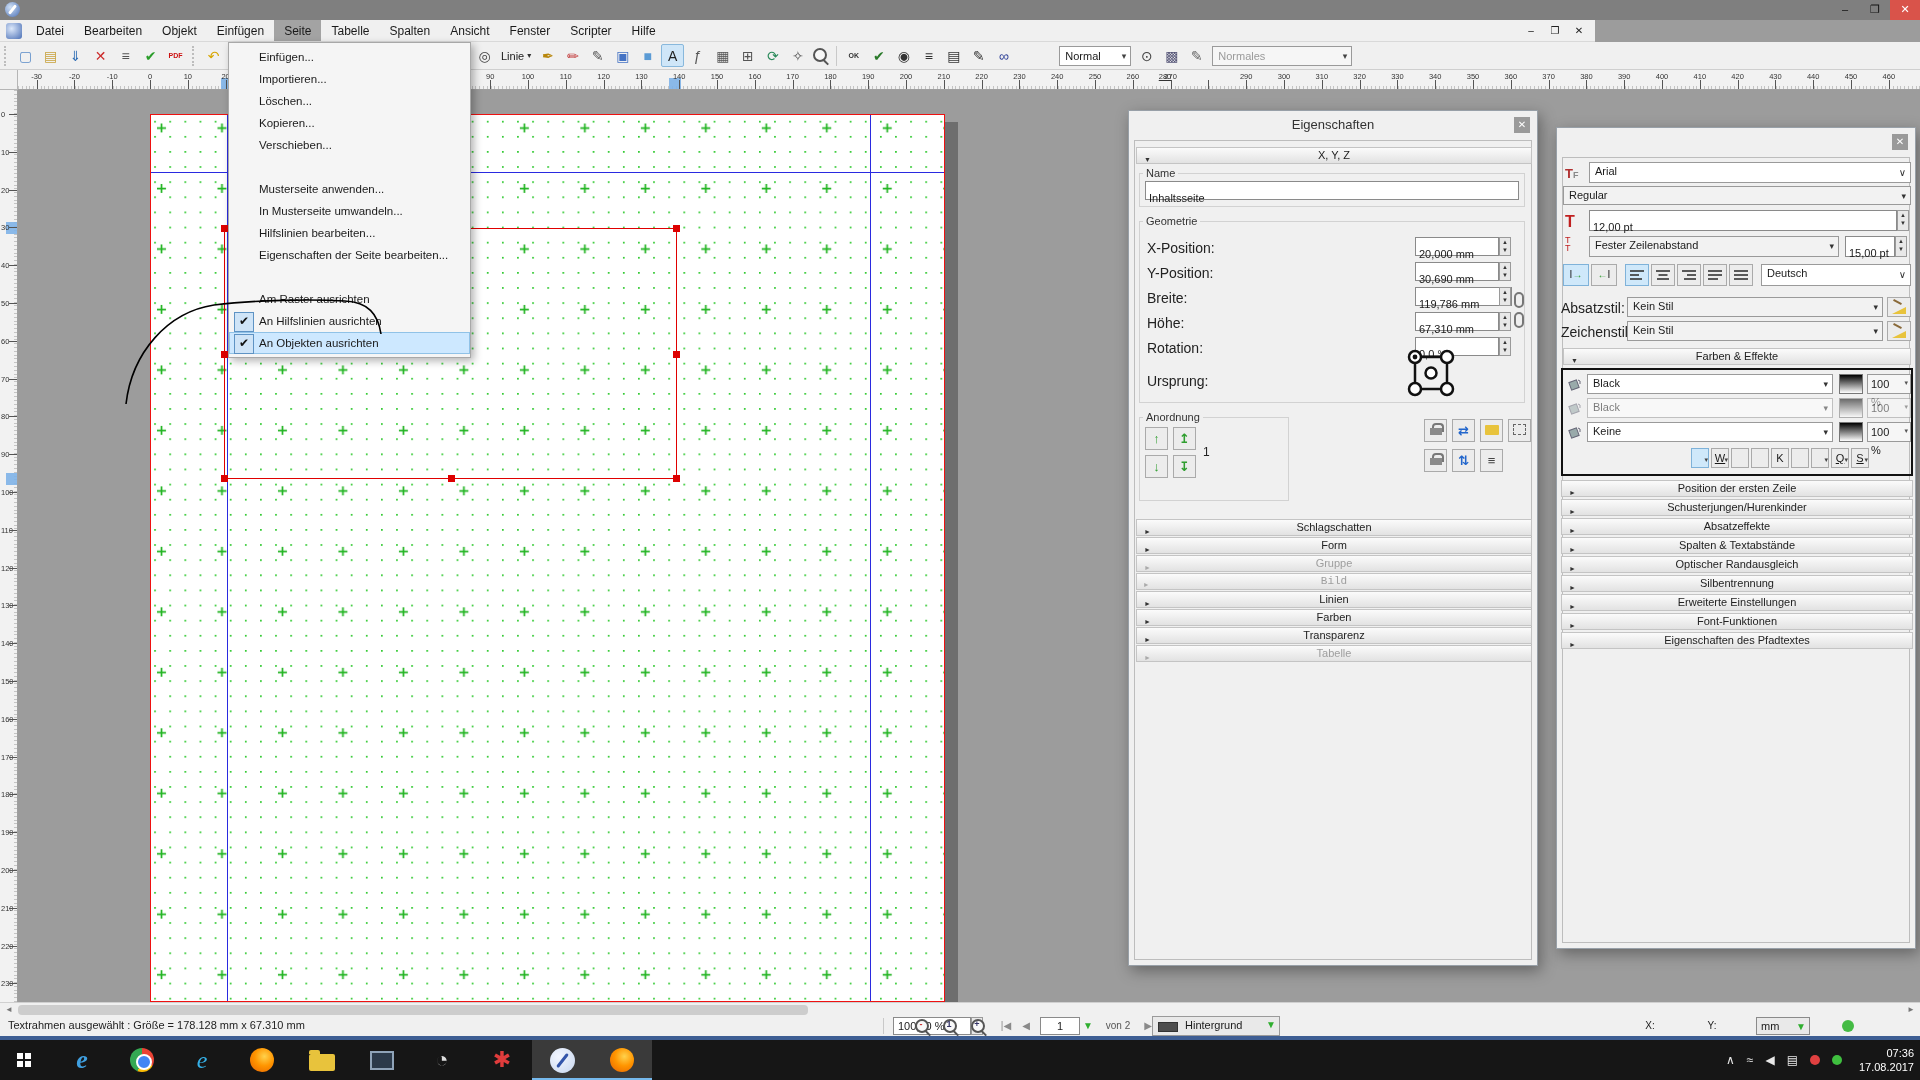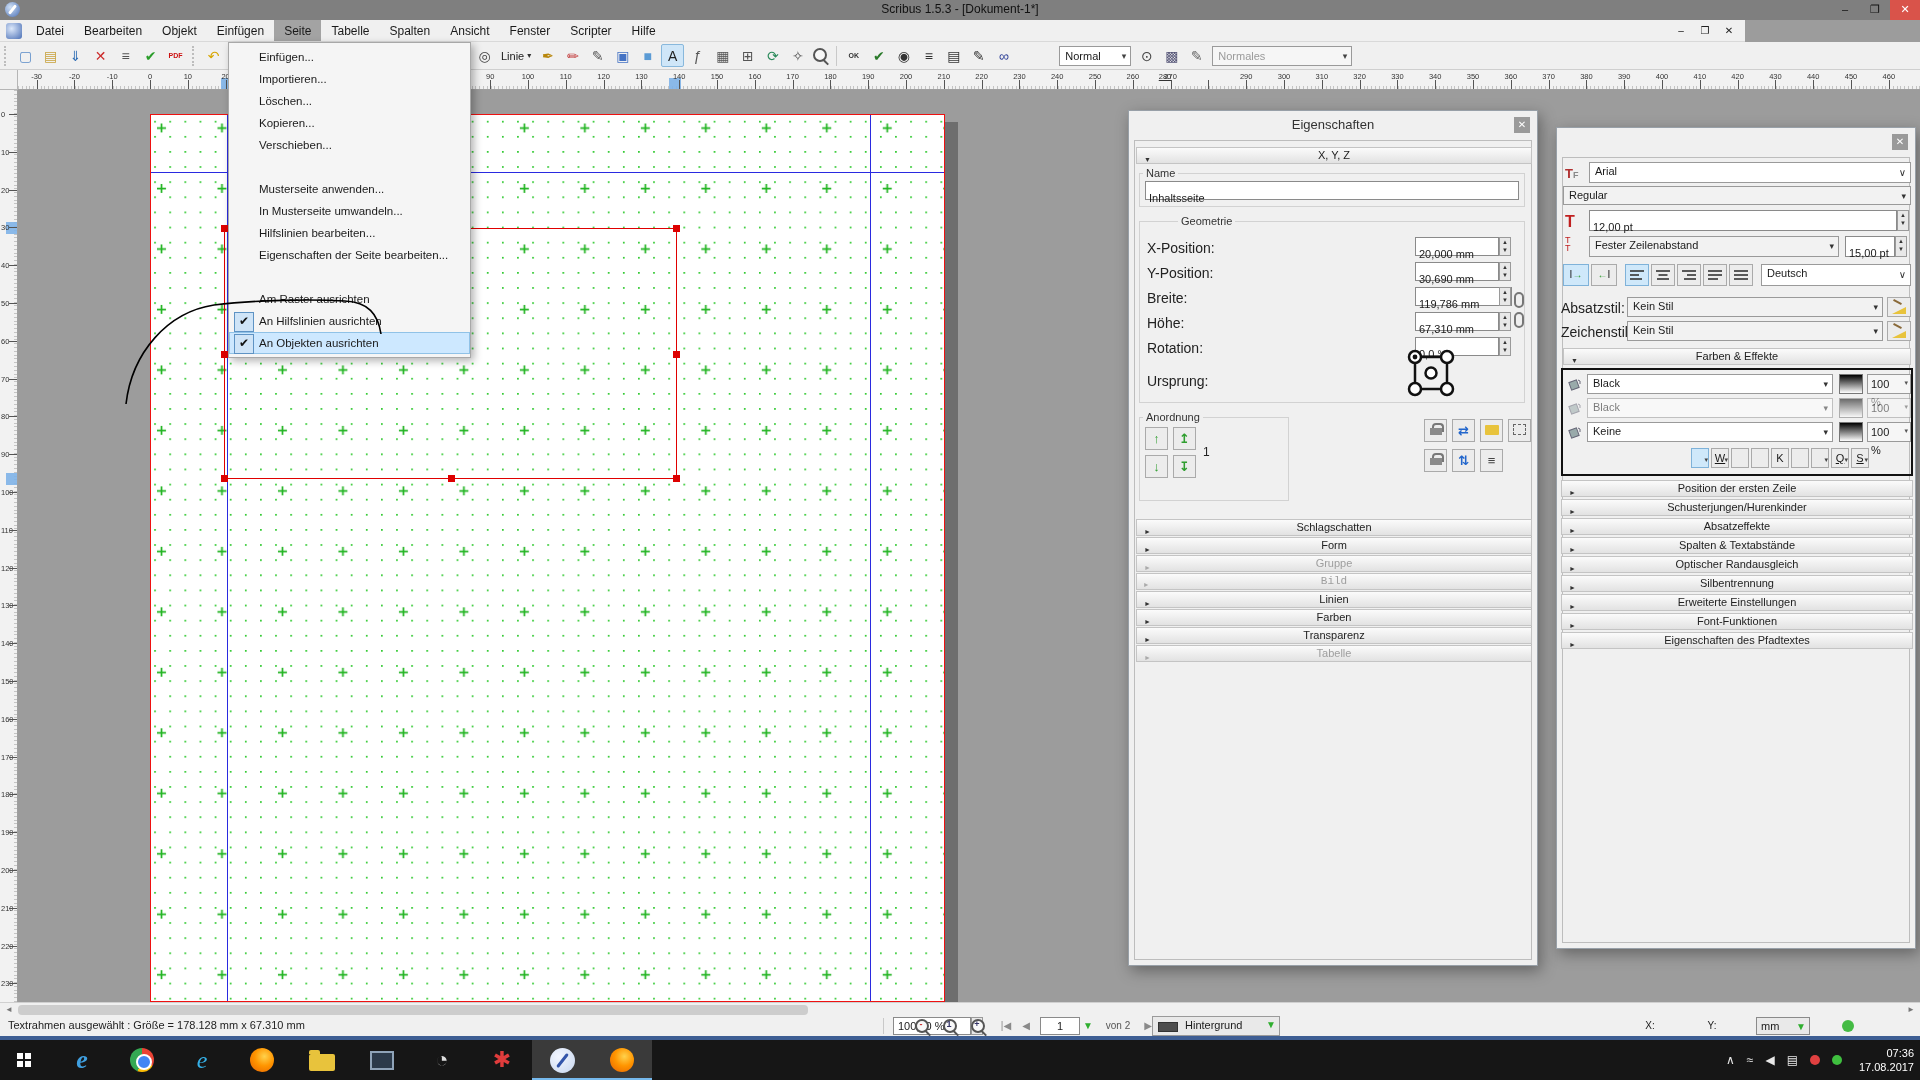--- a/index.html
+++ b/index.html
@@ -10,21 +10,21 @@
   
   #titlebar{position:absolute;left:0;top:0;width:1920px;height:20px;background:#7f7f7f;}
   #titlebar .ttext{position:absolute;left:0;right:0;top:2px;text-align:center;font-size:12px;color:#111;}
   .appicon{position:absolute;left:5px;top:2px;width:15px;height:15px;border-radius:50%;
     background:radial-gradient(circle at 35% 35%,#cfe0f5,#4a6fb5);}
   .appicon::after{content:"";position:absolute;left:6px;top:2px;width:3px;height:11px;background:#fff;transform:rotate(38deg);border-radius:2px;}
   .cap{position:absolute;top:0;width:30px;height:20px;text-align:center;line-height:19px;font-size:11px;color:#111;}
   .cap.close{background:#d9534a;color:#fff;}
 
   
-  #menubar{position:absolute;left:0;top:20px;width:1745px;height:22px;background:#f0f0f0;border-bottom:1px solid #d9d9d9;display:flex;align-items:stretch;}
+  #menubar{position:absolute;left:0;top:20px;width:1595px;height:22px;background:#f0f0f0;border-bottom:1px solid #d9d9d9;display:flex;align-items:stretch;}
   #menubar .docicon{width:16px;height:16px;margin:3px 4px 0 6px;border-radius:3px;background:radial-gradient(circle at 35% 35%,#dce8fa,#4a6fb5);}
   .menu-items{display:flex;}
   .mitem{padding:0 10px;line-height:22px;cursor:default;}
   .mitem.active{background:#a3a3a3;}
   #mdi-controls{position:absolute;right:4px;top:0;display:flex;}
   #mdi-controls span{width:24px;text-align:center;line-height:22px;font-size:10px;color:#222;}
 
   
   #toolbar{position:absolute;left:0;top:42px;width:1920px;height:28px;background:#f0f0f0;border-bottom:1px solid #cfcfcf;display:flex;align-items:center;}
   .grip{width:6px;height:20px;border-left:2px dotted #bdbdbd;margin:0 3px 0 4px;}
@@ -163,21 +163,20 @@
   .dirbtn .ga{color:#2f9e2f;font-weight:bold;}
   .disabledrow{opacity:.55;}
 </style>
 </head>
 <body>
 
 <div id="screen">
 
   <div id="titlebar">
     <span class="appicon"></span>
-    <span class="ttext">Scribus 1.5.3 - [Dokument-1*]</span>
     <span class="cap" style="right:60px;">–</span>
     <span class="cap" style="right:30px;">❐</span>
     <span class="cap close" style="right:0;">✕</span>
   </div>
 
   <div id="menubar">
     <span class="docicon"></span>
     <div class="menu-items">
 
     <span class="mitem">Datei</span>
@@ -579,21 +578,21 @@
 
     <div class="secbar" style="left:7px;top:36px;width:396px;">
       <span class="tri">▼</span>
       <span>X, Y, Z</span>
     </div>
 
     <span class="grouplabel" style="left:14px;top:56px;">Name</span>
     <div class="groupbox" style="left:10px;top:62px;width:386px;height:34px;"></div>
     <div class="pfield" style="left:16px;top:70px;width:374px;">Inhaltsseite</div>
 
-    <span class="grouplabel" style="left:14px;top:104px;margin-left:35px;">Geometrie</span>
+    <span class="grouplabel" style="left:14px;top:104px;">Geometrie</span>
     <div class="groupbox" style="left:10px;top:110px;width:386px;height:182px;"></div>
 
     <div>
 
     <div>
         <span class="plabel" style="left:18px;top:129px;">X-Position:</span>
         <span class="pfield" style="left:286px;top:126px;width:84px;">20,000 mm</span>
         <span class="pspin" style="left:370px;top:126px;">▲<br>▼</span>
       </div>
         <div>

